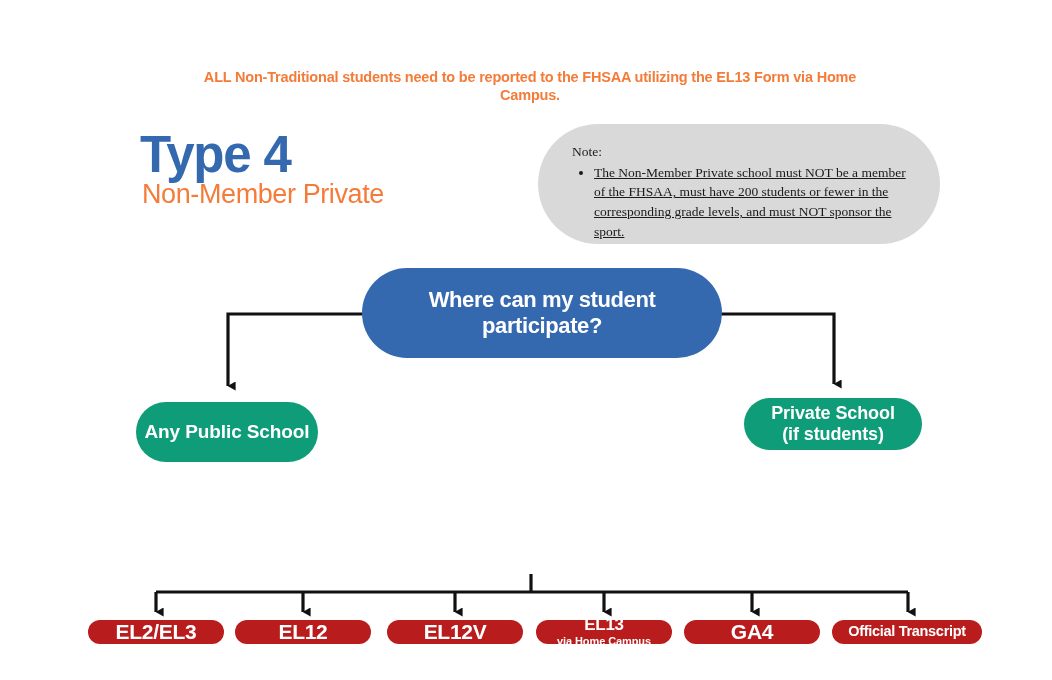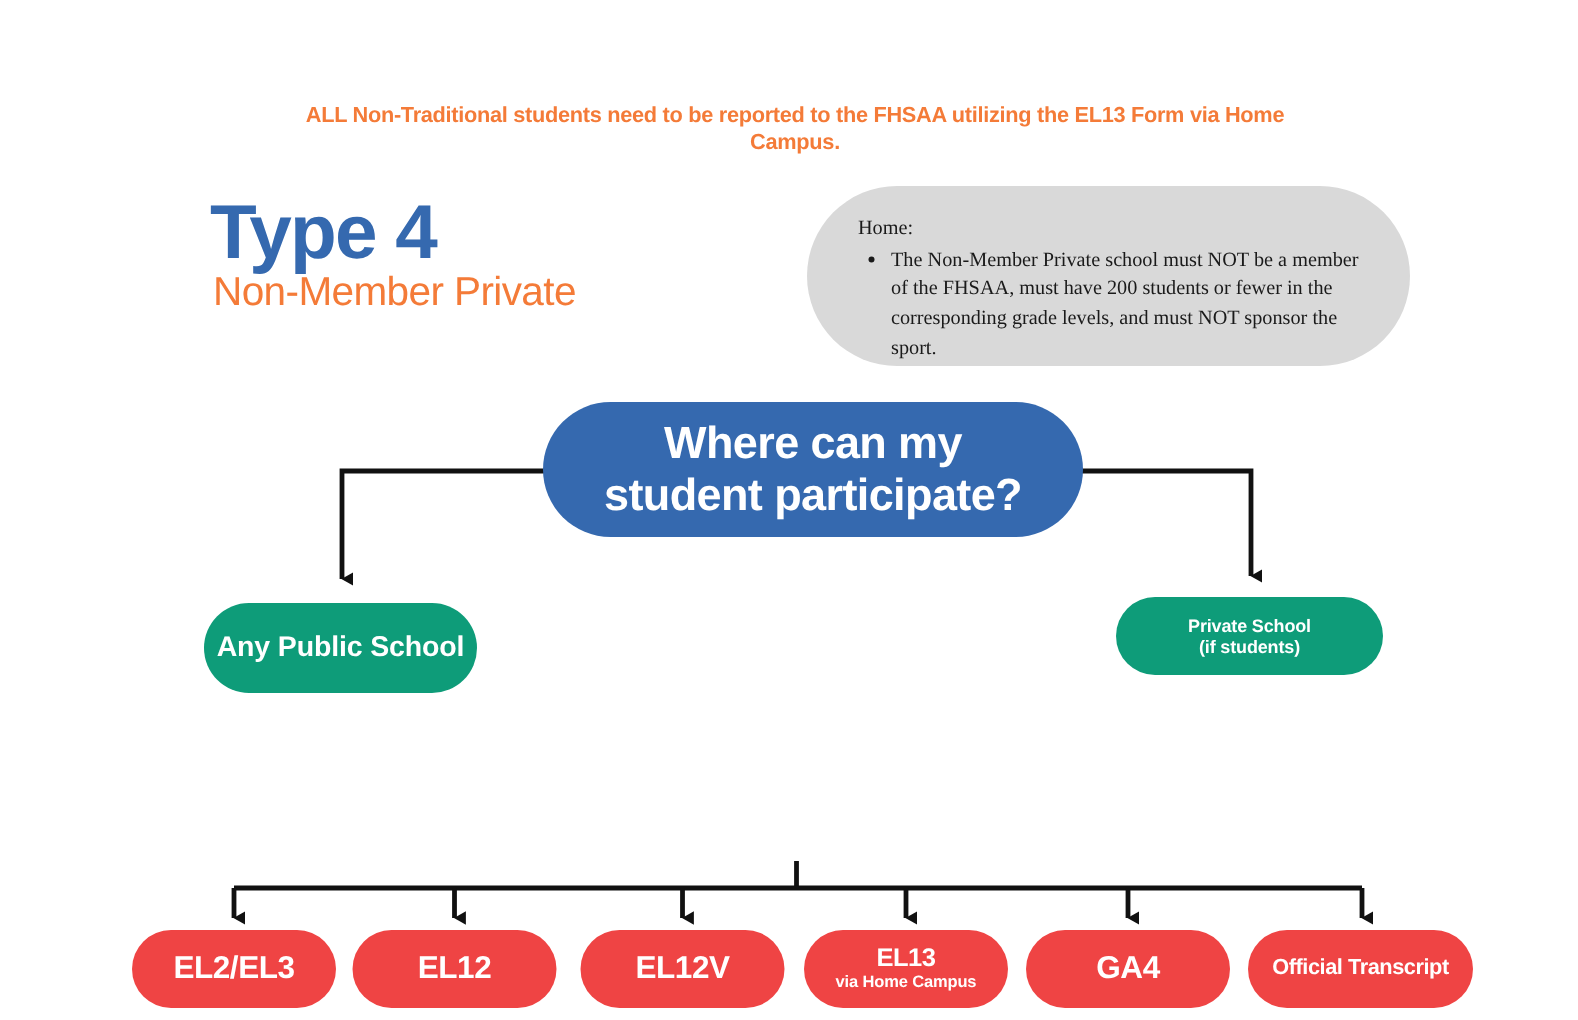--- a/index.html
+++ b/index.html
@@ -74,21 +74,21 @@
     font-size: 13.5px;
     line-height: 1.25;
     margin: 0 0 2px 0;
   }
   .note-list {
     margin: 0;
     padding-left: 22px;
     font-size: 13.5px;
     line-height: 1.45;
   }
-  .note-list li { margin: 0; }
+  .note-list li { margin: 0; text-decoration: underline; }
 
   
   .node {
     position: absolute;
     box-sizing: border-box;
     display: flex;
     align-items: center;
     justify-content: center;
     text-align: center;
     color: #ffffff;
@@ -96,51 +96,51 @@
     border-radius: 999px;
     line-height: 1.18;
     z-index: 3;
   }
   .node.blue { background: #3569AF; }
   .node.green { background: #0E9C79; }
 
   .q1 {
     left: 362px; top: 268px;
     width: 360px; height: 90px;
-    font-size: 30px;
+    font-size: 22px;
     letter-spacing: -0.4px;
     padding: 16px 26px;
   }
   .q2 {
     left: 352px; top: 486px;
     width: 360px; height: 88px;
     font-size: 25px;
     letter-spacing: -0.4px;
     padding: 0 22px;
   }
   .opt-left {
     left: 136px; top: 402px;
     width: 182px; height: 60px;
     font-size: 19px;
     letter-spacing: -0.1px;
   }
   .opt-right {
     left: 744px; top: 398px;
     width: 178px; height: 52px;
-    font-size: 12px;
+    font-size: 18px;
     letter-spacing: -0.1px;
   }
 
   
   .pill {
     position: absolute;
     top: 620px;
-    height: 52px;
+    height: 24px;
     box-sizing: border-box;
-    background: #ef4444;
+    background: #b91c1c;
     border-radius: 999px;
     color: #ffffff;
     display: flex;
     flex-direction: column;
     align-items: center;
     justify-content: center;
     text-align: right;
     font-weight: bold;
     z-index: 3;
   }
@@ -173,21 +173,21 @@
 <body>
 
 <div id="canvas">
 
   <div class="banner">ALL Non-Traditional students need to be reported to the FHSAA utilizing the EL13 Form via Home Campus.</div>
 
   <div class="title-main">Type 4</div>
   <div class="title-sub">Non-Member Private</div>
 
   <div class="note-card">
-    <p class="note-label">Home:</p>
+    <p class="note-label">Note:</p>
     <ul class="note-list">
       <li>The Non-Member Private school must NOT be a member of the FHSAA, must have 200 students or fewer in the corresponding grade levels, and must NOT sponsor the sport.</li>
     </ul>
   </div>
 
   <svg class="svg-layer" viewBox="0 0 1052 680" width="1052" height="680" xmlns="http://www.w3.org/2000/svg">
     <defs>
       <marker id="arrowhead" markerWidth="9" markerHeight="8" refX="4.5" refY="7.6" orient="auto" markerUnits="userSpaceOnUse">
         <polygon points="0,0 9,0 4.5,8" fill="#111111"></polygon>
       </marker>

